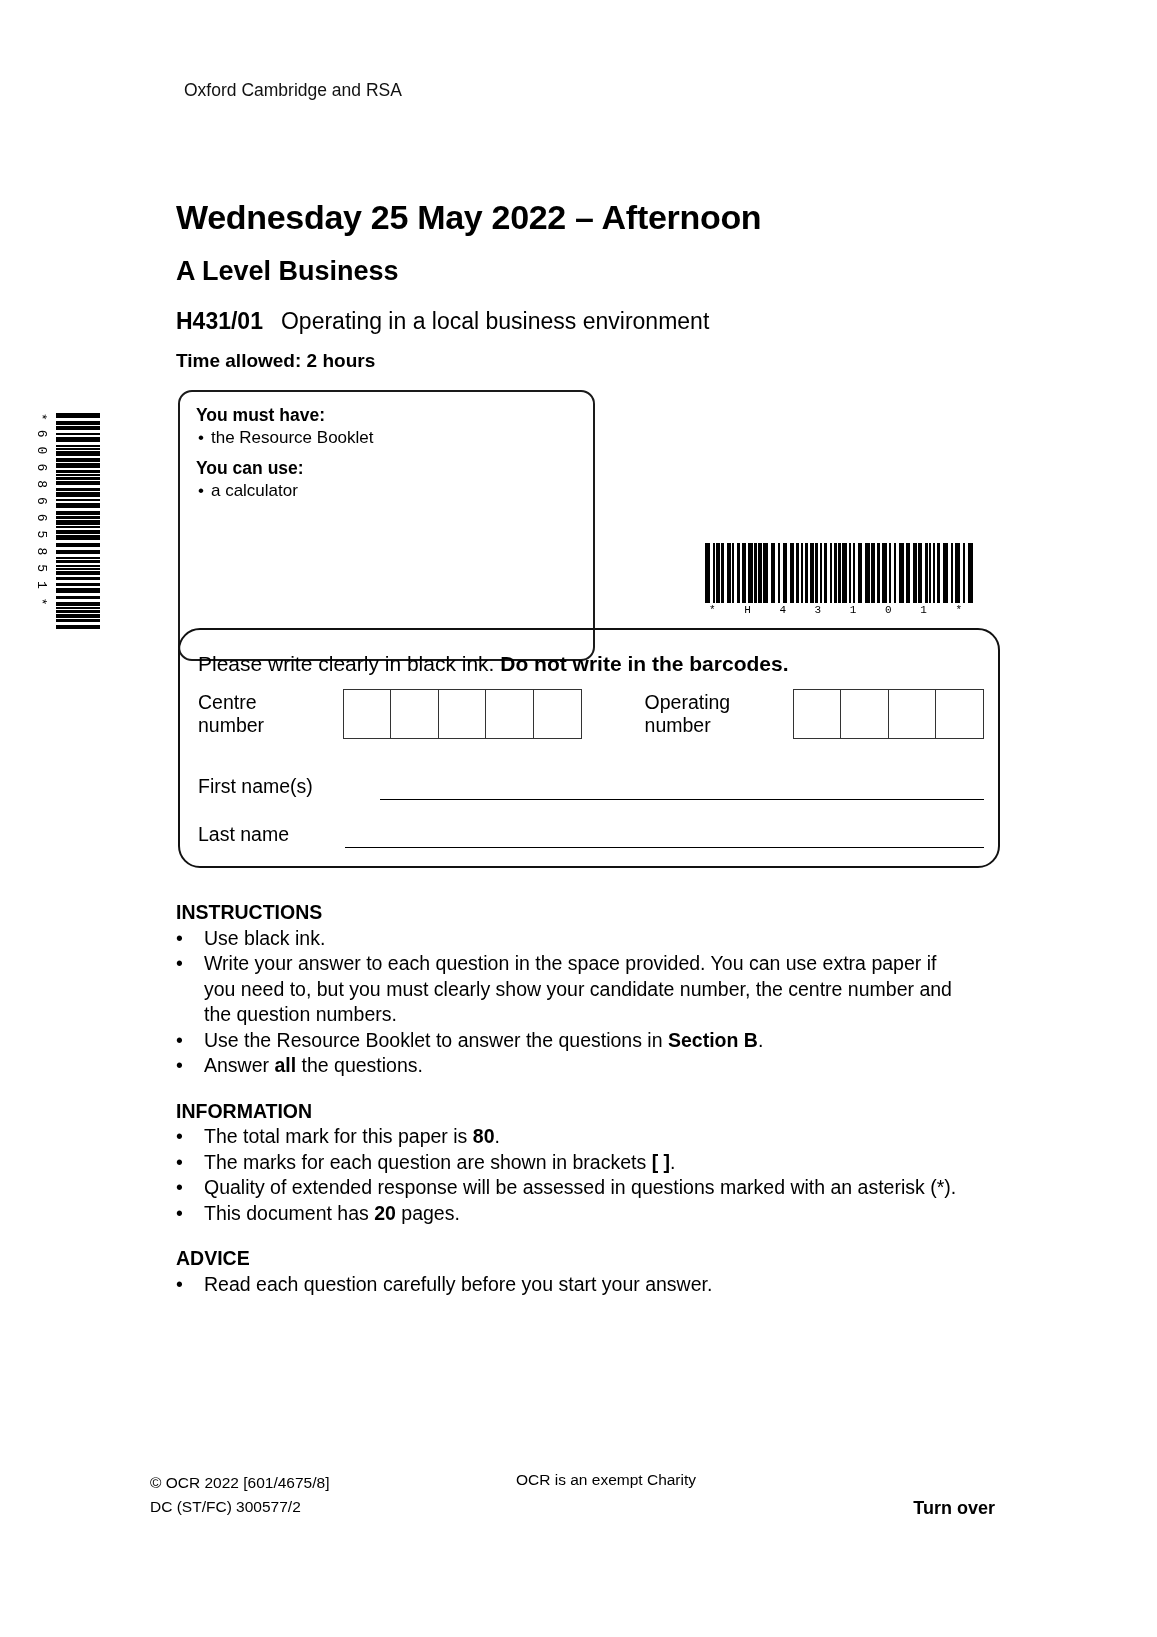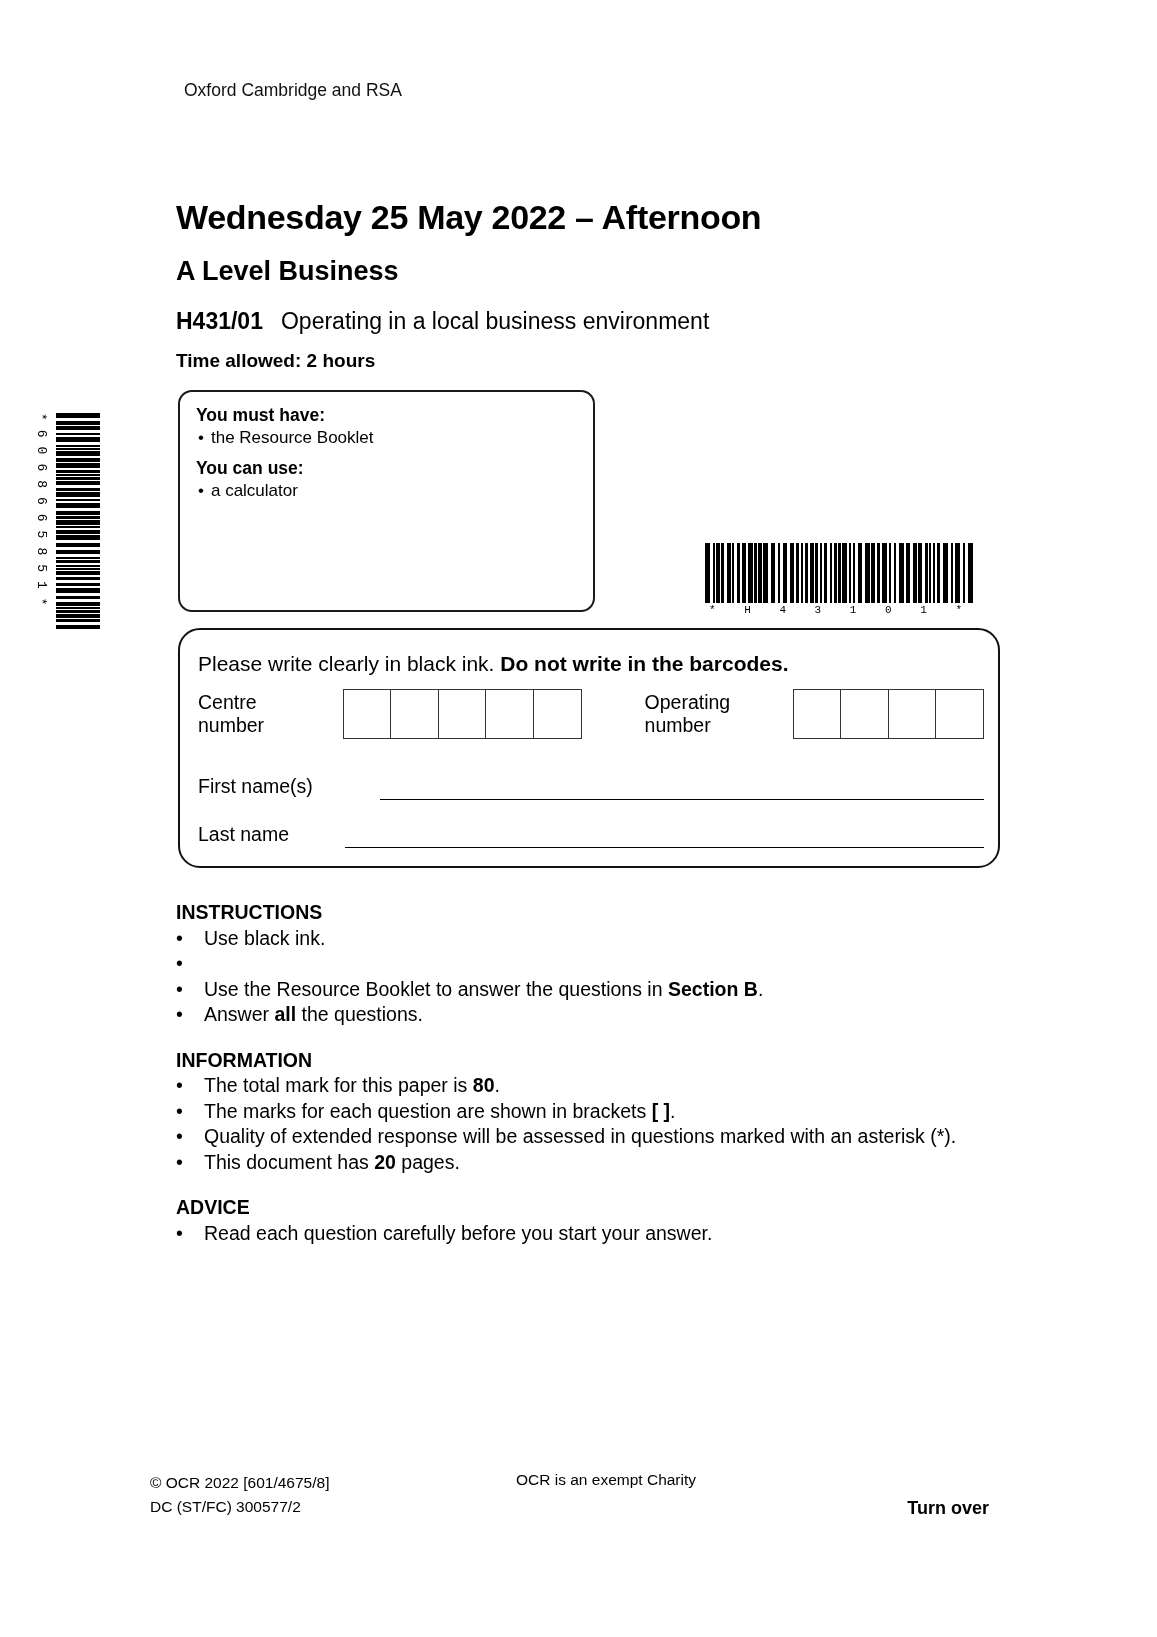--- a/index.html
+++ b/index.html
@@ -32,21 +32,21 @@
 
   
   .title-date     { position: absolute; left: 176px; top: 198px; font-size: 34px; font-weight: bold; letter-spacing: -0.3px; }
   .title-qual     { position: absolute; left: 176px; top: 256px; font-size: 27px; font-weight: bold; }
   .title-paper    { position: absolute; left: 176px; top: 308px; font-size: 23px; }
   .title-paper .code { font-weight: bold; margin-right: 18px; }
   .title-time     { position: absolute; left: 176px; top: 350px; font-size: 19px; font-weight: bold; }
 
   
   .materials-box {
-    position: absolute; left: 178px; top: 390px; width: 417px; height: 222px;
+    position: absolute; left: 178px; top: 390px; width: 417px; height: 271px;
     border: 2px solid #1a1a1a; border-radius: 14px; padding: 13px 16px;
   }
   .materials-box .mhead { font-size: 17.5px; font-weight: bold; }
   .materials-box .mitem { font-size: 17px; margin: 2px 0 10px 2px; }
   .materials-box .mitem .dot { margin-right: 7px; }
 
   
   .left-barcode-wrap { position: absolute; left: 34px; top: 413px; height: 222px; }
   .left-barcode-text {
     position: absolute; left: 0; top: 0; height: 222px;
@@ -93,21 +93,21 @@
   .sections { position: absolute; left: 176px; top: 884px; width: 856px; margin-top: 16px; }
   .sec-head { font-size: 19.5px; font-weight: bold; line-height: 25.5px; }
   .bullet { display: flex; font-size: 19.5px; line-height: 25.5px; }
   .bullet .dot { width: 28px; flex: 0 0 28px; }
   .bullet .btext { white-space: pre-line; }
   .section { margin-bottom: 20px; }
 
   
   .footer-left   { position: absolute; left: 150px; top: 1471px; font-size: 15.5px; line-height: 24px; }
   .footer-center { position: absolute; left: 516px; top: 1471px; font-size: 15.5px; }
-  .footer-right  { position: absolute; right: 168px; top: 1498px; font-size: 18px; font-weight: bold; }
+  .footer-right  { position: absolute; right: 162px; top: 1498px; font-size: 18px; font-weight: bold; }
 </style>
 </head>
 <body>
 
 <div class="page">
 
   <div class="logo-block">
     <div class="logo-tagline">Oxford Cambridge and RSA</div>
   </div>
 
@@ -211,20 +211,23 @@
   <div class="sections">
 
     <div class="section">
       <div class="sec-head">INSTRUCTIONS</div>
       <div class="bullet">
           <span class="dot">•</span>
           <span class="btext"><span>Use black ink.</span><b></b><span></span></span>
         </div>
       <div class="bullet">
           <span class="dot">•</span>
+          <span class="btext"><span>Write your answer to each question in the space provided. You can use extra paper if
+you need to, but you must clearly show your candidate number, the centre number and
+the question numbers.</span><b></b><span></span></span>
         </div>
       <div class="bullet">
           <span class="dot">•</span>
           <span class="btext"><span>Use the Resource Booklet to answer the questions in </span><b>Section B</b><span>.</span></span>
         </div>
       <div class="bullet">
           <span class="dot">•</span>
           <span class="btext"><span>Answer </span><b>all</b><span> the questions.</span></span>
         </div>
     </div>

